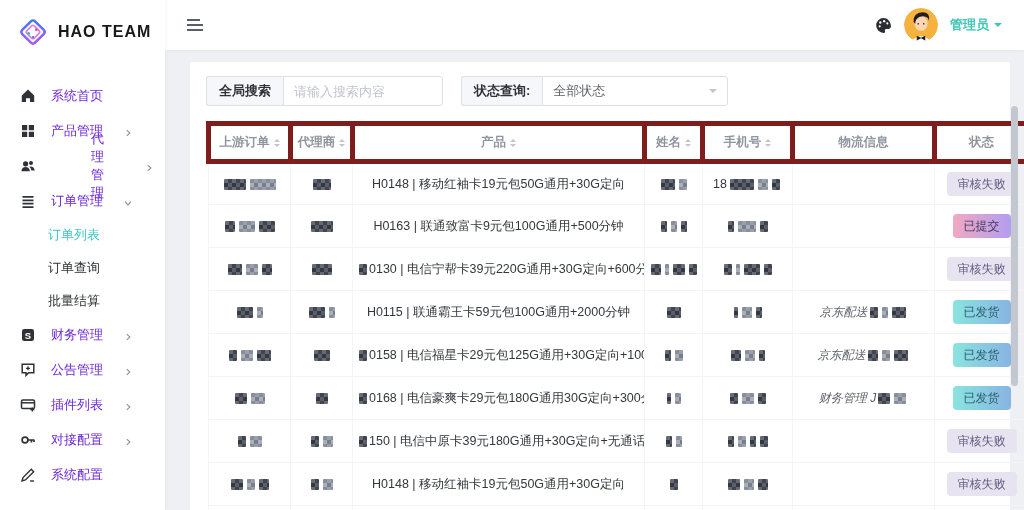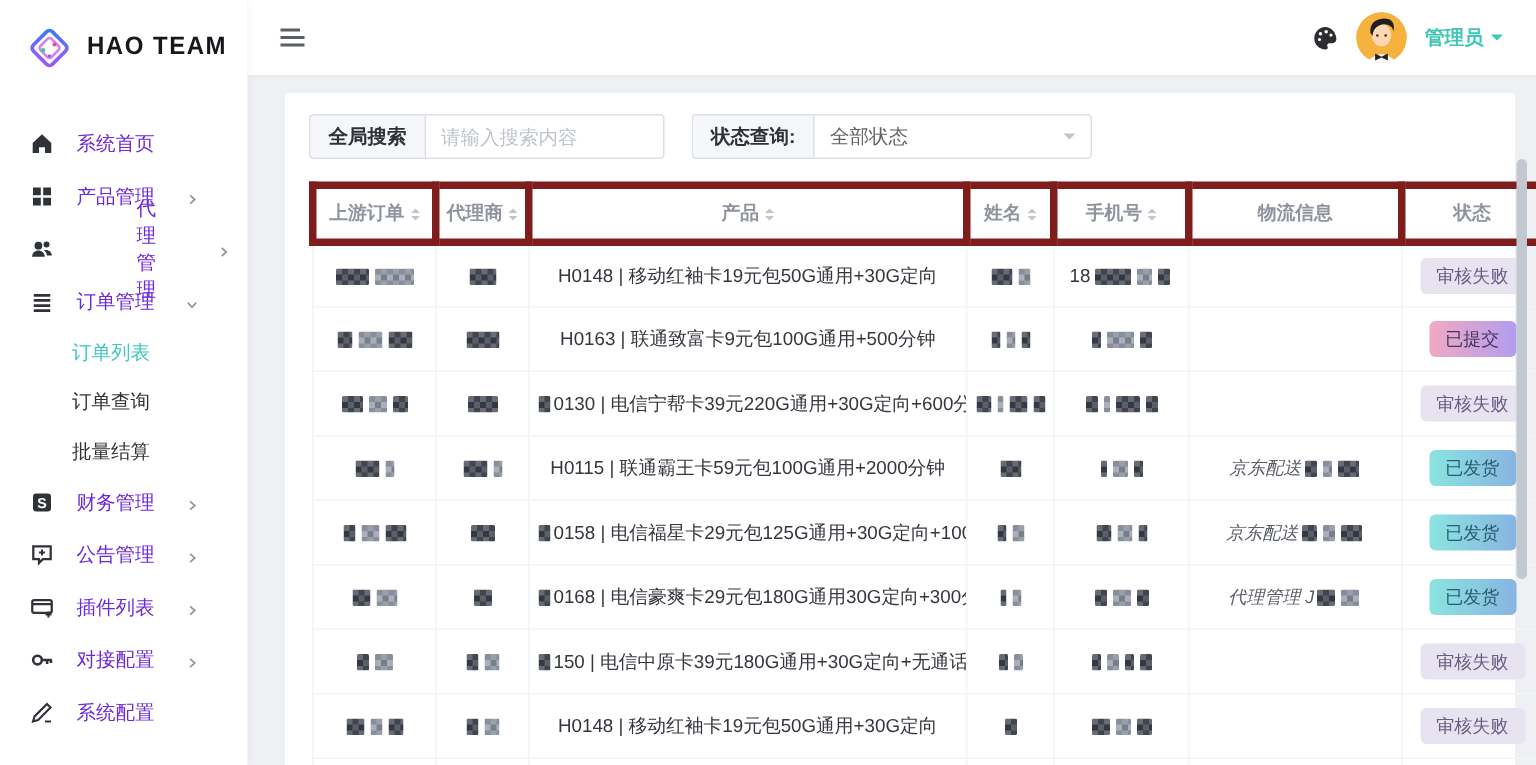--- a/index.html
+++ b/index.html
@@ -325,21 +325,21 @@
               <td><span class="mz" style="width: 10px;"></span><span class="mz l" style="width: 10px;"></span><span class="mz" style="width: 6px;"></span></td>
               <td><span class="logi">京东配送</span><span class="mz" style="width: 10px;"></span><span class="mz l" style="width: 8px;"></span><span class="mz" style="width: 14px;"></span></td>
               <td><span class="badge b-ship">已发货</span></td>
             </tr>
             <tr>
               <td><span class="mz" style="width: 12px;"></span><span class="mz l" style="width: 14px;"></span></td>
               <td><span class="mz" style="width: 12px;"></span></td>
               <td><span class="mz" style="width: 8px;"></span><span>0168 | 电信豪爽卡29元包180G通用30G定向+300分钟</span></td>
               <td><span class="mz" style="width: 4px;"></span><span class="mz l" style="width: 6px;"></span></td>
               <td><span class="mz" style="width: 8px;"></span><span class="mz l" style="width: 12px;"></span><span class="mz" style="width: 8px;"></span></td>
-              <td><span class="logi">代理管理 J</span><span class="mz" style="width: 12px;"></span><span class="mz l" style="width: 12px;"></span></td>
+              <td><span class="logi">财务管理 J</span><span class="mz" style="width: 12px;"></span><span class="mz l" style="width: 12px;"></span></td>
               <td><span class="badge b-ship">已发货</span></td>
             </tr>
             <tr>
               <td><span class="mz" style="width: 8px;"></span><span class="mz l" style="width: 12px;"></span></td>
               <td><span class="mz" style="width: 8px;"></span><span class="mz l" style="width: 10px;"></span></td>
               <td><span class="mz" style="width: 8px;"></span><span>150 | 电信中原卡39元180G通用+30G定向+无通话功能</span></td>
               <td><span class="mz" style="width: 6px;"></span><span class="mz l" style="width: 6px;"></span></td>
               <td><span class="mz" style="width: 6px;"></span><span class="mz l" style="width: 8px;"></span><span class="mz" style="width: 6px;"></span><span class="mz" style="width: 8px;"></span></td>
               <td></td>
               <td><span class="badge b-fail">审核失败</span></td>

